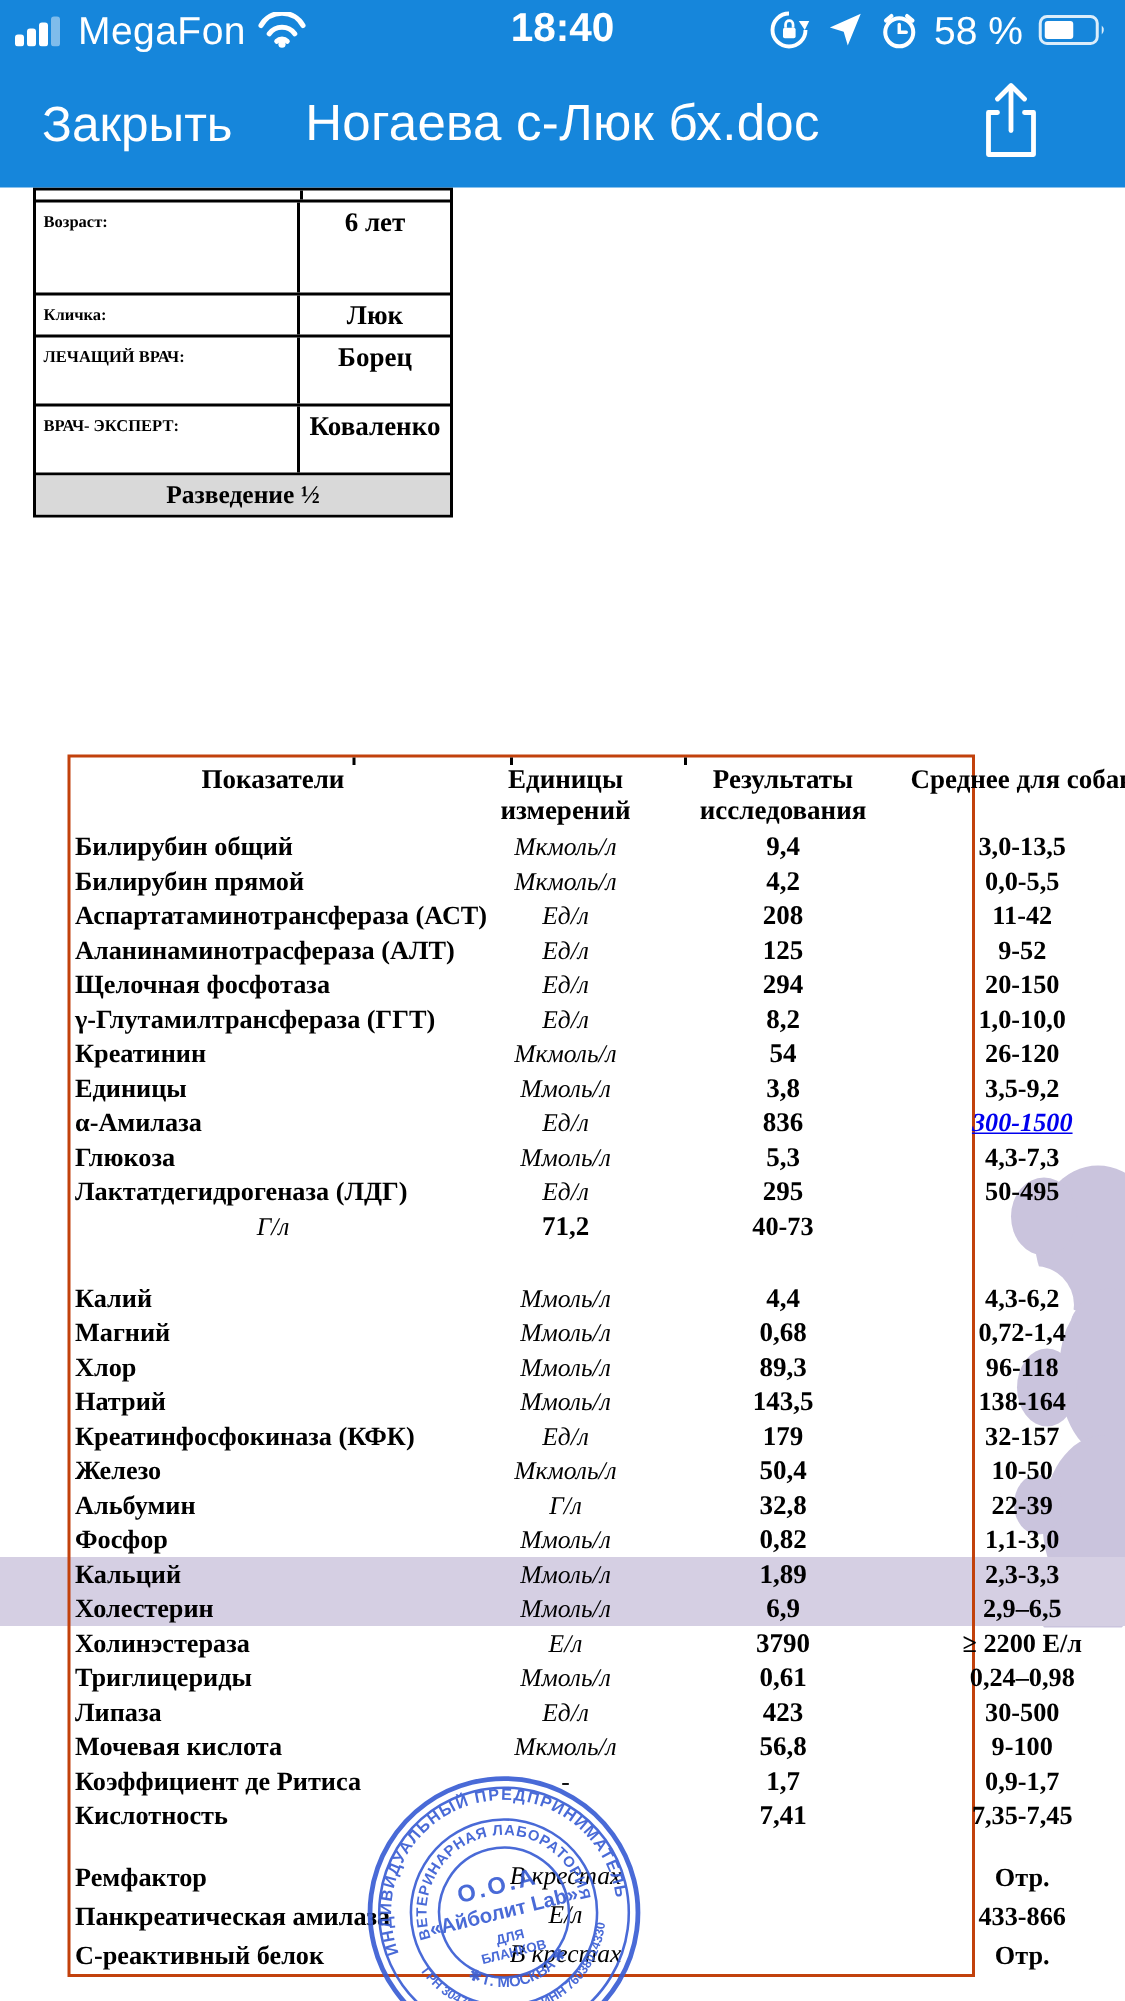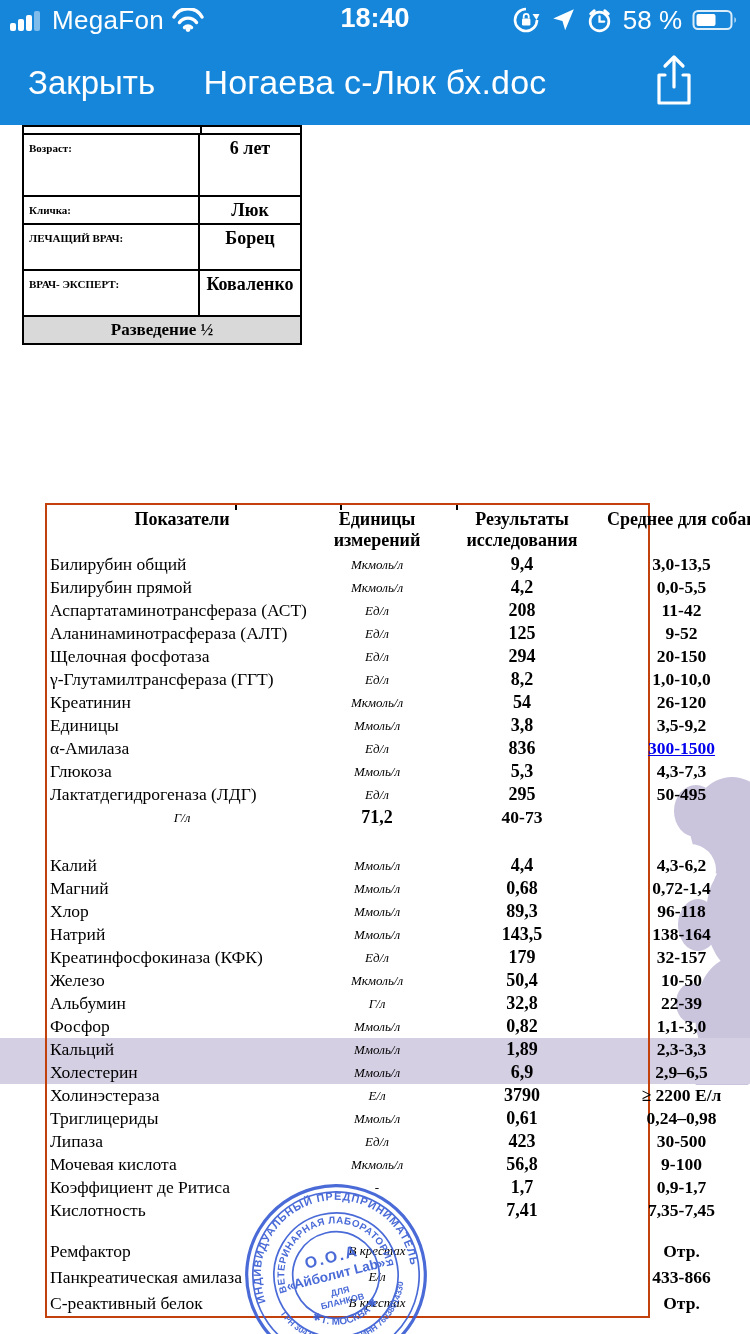--- a/index.html
+++ b/index.html
@@ -40,25 +40,25 @@
   .info-footer{height:26px;background:#D9D9D9;text-align:center;font-weight:700;font-size:17px;line-height:26px;}
   
   .main-table{position:absolute;left:22px;top:378px;width:605px;border:2px solid #c2410c;
               box-sizing:border-box;z-index:2;background:transparent;margin-left:23px;}
   .tick{position:absolute;top:0;width:2px;height:5px;background:#000;}
   .mt-head{display:grid;grid-template-columns:270px 120px 170px 149px;height:48px;
            font-weight:700;font-size:18px;line-height:21px;text-align:center;padding-top:4px;box-sizing:border-box;}
   .mt-head .h4{white-space:nowrap;}
   .trow{display:grid;grid-template-columns:270px 120px 170px 149px;height:23px;line-height:23px;}
   .trow.tall{height:26px;line-height:26px;}
-  .c-name{font-weight:400;font-size:17.5px;padding-left:3px;white-space:nowrap;overflow:visible;}
-  .c-unit{font-style:italic;font-size:13px;text-align:center;white-space:nowrap;}
+  .c-name{font-weight:700;font-size:17.5px;padding-left:3px;white-space:nowrap;overflow:visible;}
+  .c-unit{font-style:italic;font-size:17px;text-align:center;white-space:nowrap;}
   .c-result{font-weight:700;font-size:18px;text-align:center;}
   .c-range{font-weight:700;font-size:17.5px;text-align:center;white-space:nowrap;}
-  .link{color:#0000EE;text-decoration:underline;cursor:pointer;}
+  .link{color:#0000EE;text-decoration:underline;cursor:pointer;font-style:italic;}
   
   .stamp{position:absolute;left:242px;top:1056px;z-index:3;opacity:.92;}
   .stamp text{font-family:"Liberation Sans",sans-serif;font-weight:700;fill:#3A5ED4;}
 </style>
 </head>
 <body>
 
 <div class="screen">
 
   <div class="topbar">

